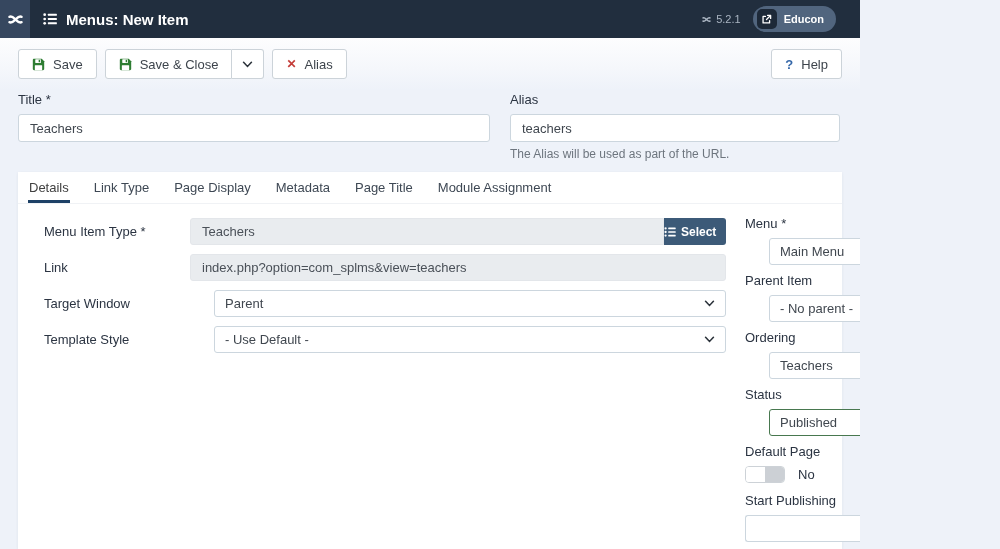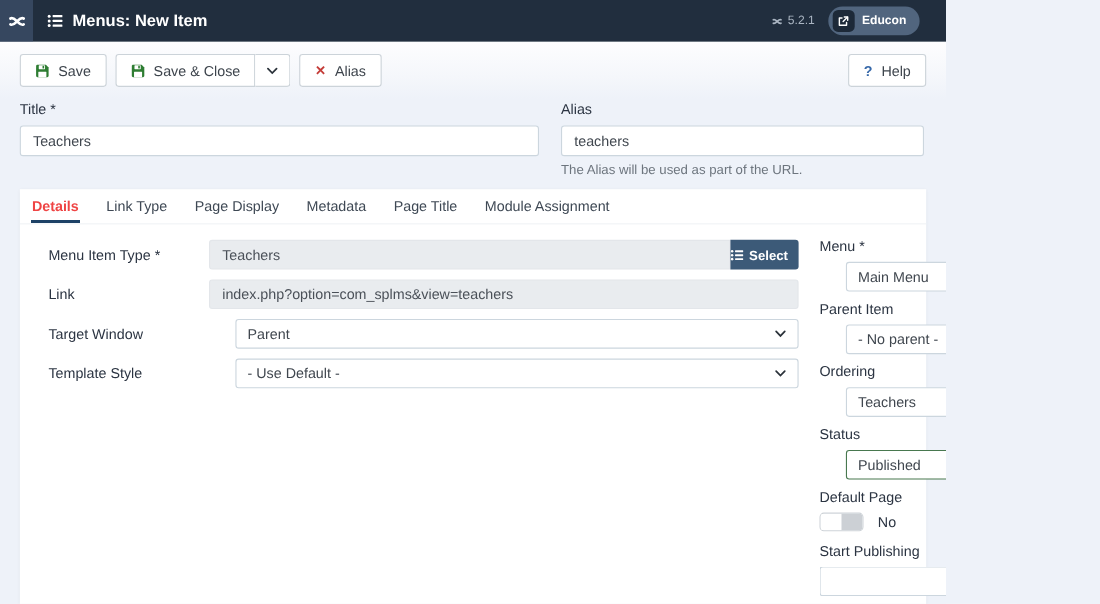--- a/index.html
+++ b/index.html
@@ -34,21 +34,21 @@
   .title-row { position:absolute; top:92px; left:18px; right:20px; display:grid; grid-template-columns:472px 1fr; gap:20px; }
   .fld label { display:block; font-size:13px; color:#2b3442; margin-bottom:7px; }
   .fld input { width:100%; height:28px; border:1px solid #ccd6de; border-radius:3px; background:#fff; padding:0 11px;
                font-size:13px; color:#40474f; font-family:inherit; }
   .help-text { margin-top:5px; font-size:12px; color:#6d757e; }
 
   
   .card { position:absolute; top:172px; left:18px; right:18px; bottom:0; background:#fff; box-shadow:0 1px 3px rgba(30,45,62,.07); }
   .tabs { position:absolute; top:0; left:0; right:0; height:32px; display:flex; gap:23px; padding:0 10px; border-bottom:1px solid #f0f2f5; }
   .tab { background:none; border:none; font-family:inherit; font-size:13px; color:#3e4854; cursor:pointer; padding:0 1px; }
-  .tab.active { color:#ef4444; font-weight:700; box-shadow:inset 0 -3px 0 #1d4166; }
+  .tab.active { color:#404040; font-weight:400; box-shadow:inset 0 -3px 0 #1d4166; }
 
   
   .row { position:absolute; left:26px; height:27px; display:flex; align-items:center; }
   .row label { width:146px; font-size:13px; color:#2b3442; }
   .ctrl { width:536px; height:27px; display:flex; }
   .readonly { background:#e9ecef; border:1px solid #e3e6ea; border-radius:3px; height:27px; flex:1;
               display:flex; align-items:center; padding:0 11px; font-size:13px; color:#4a5058; }
   .select { display:flex; align-items:center; border:1px solid #ccd6de; border-radius:3px; background:#fff; height:27px;
             padding:0 10px; font-size:13px; color:#40474f; cursor:pointer; width:100%;margin-left:24px; }
   .select .val { flex:1; }

